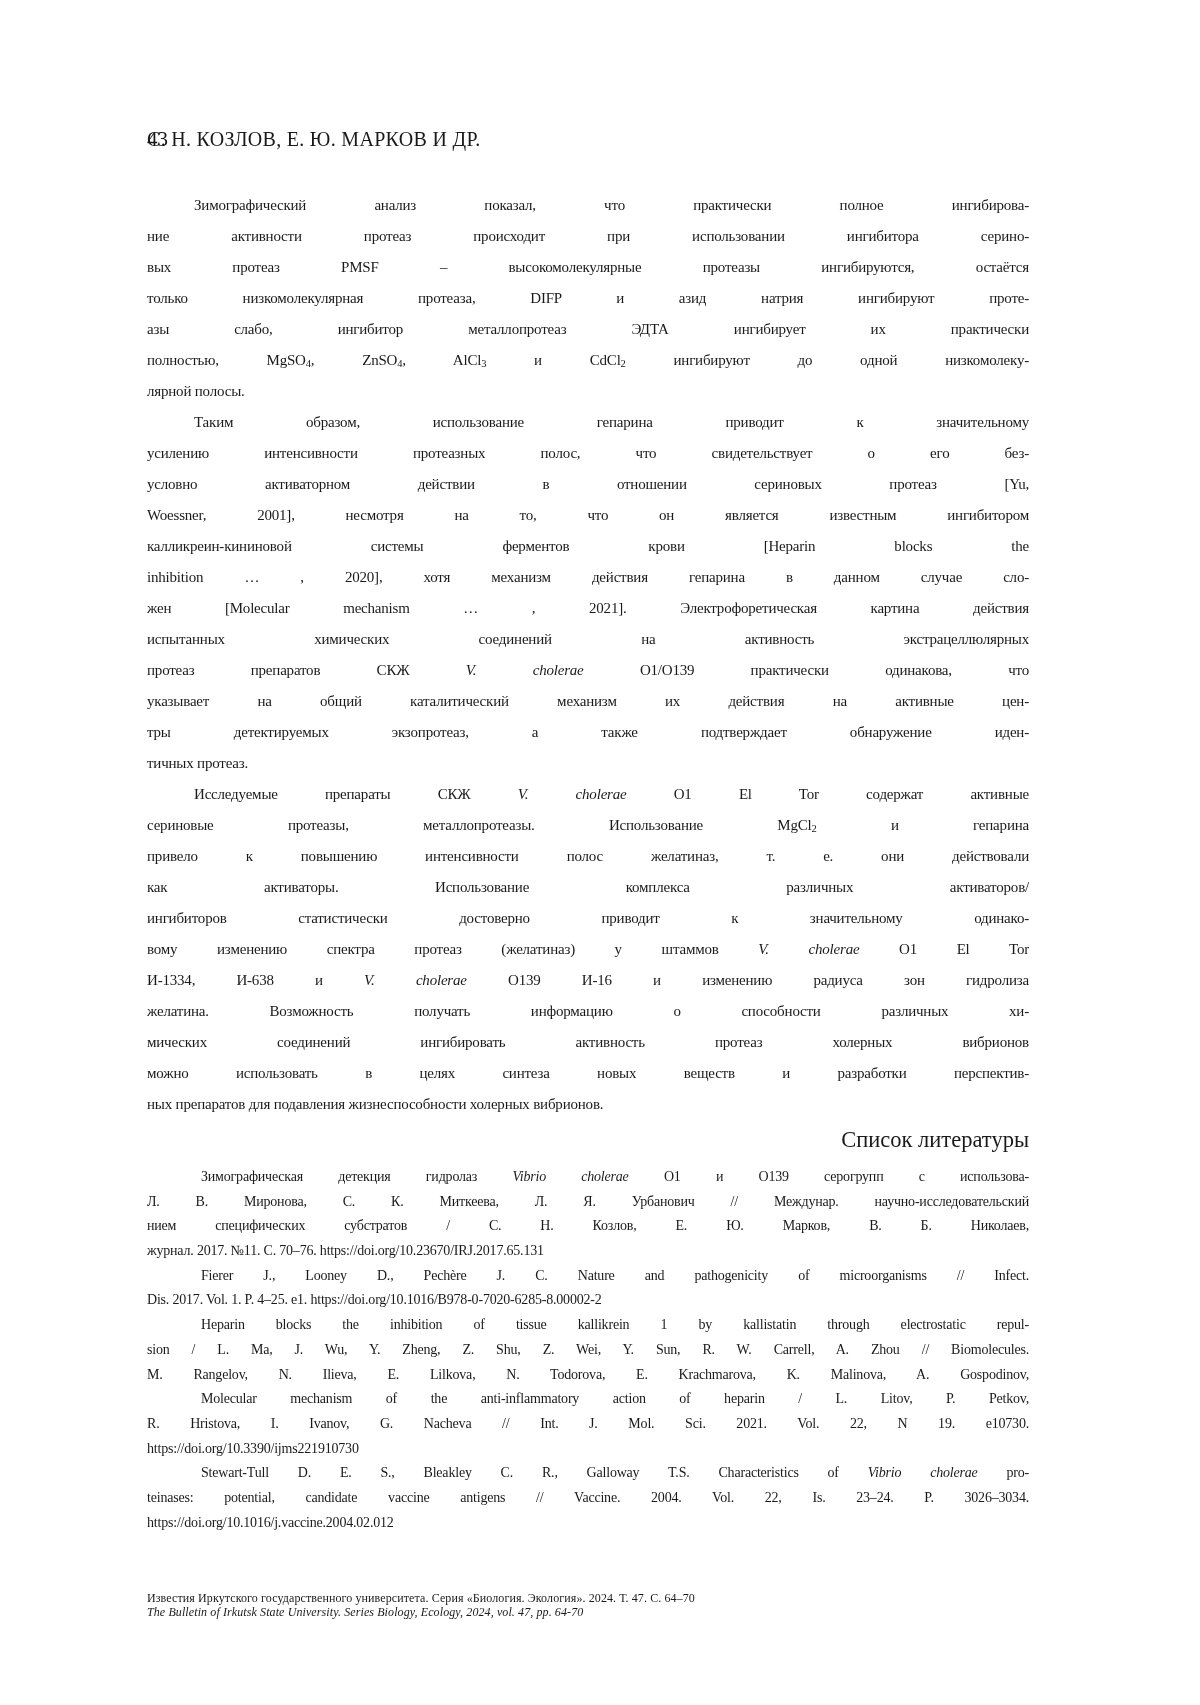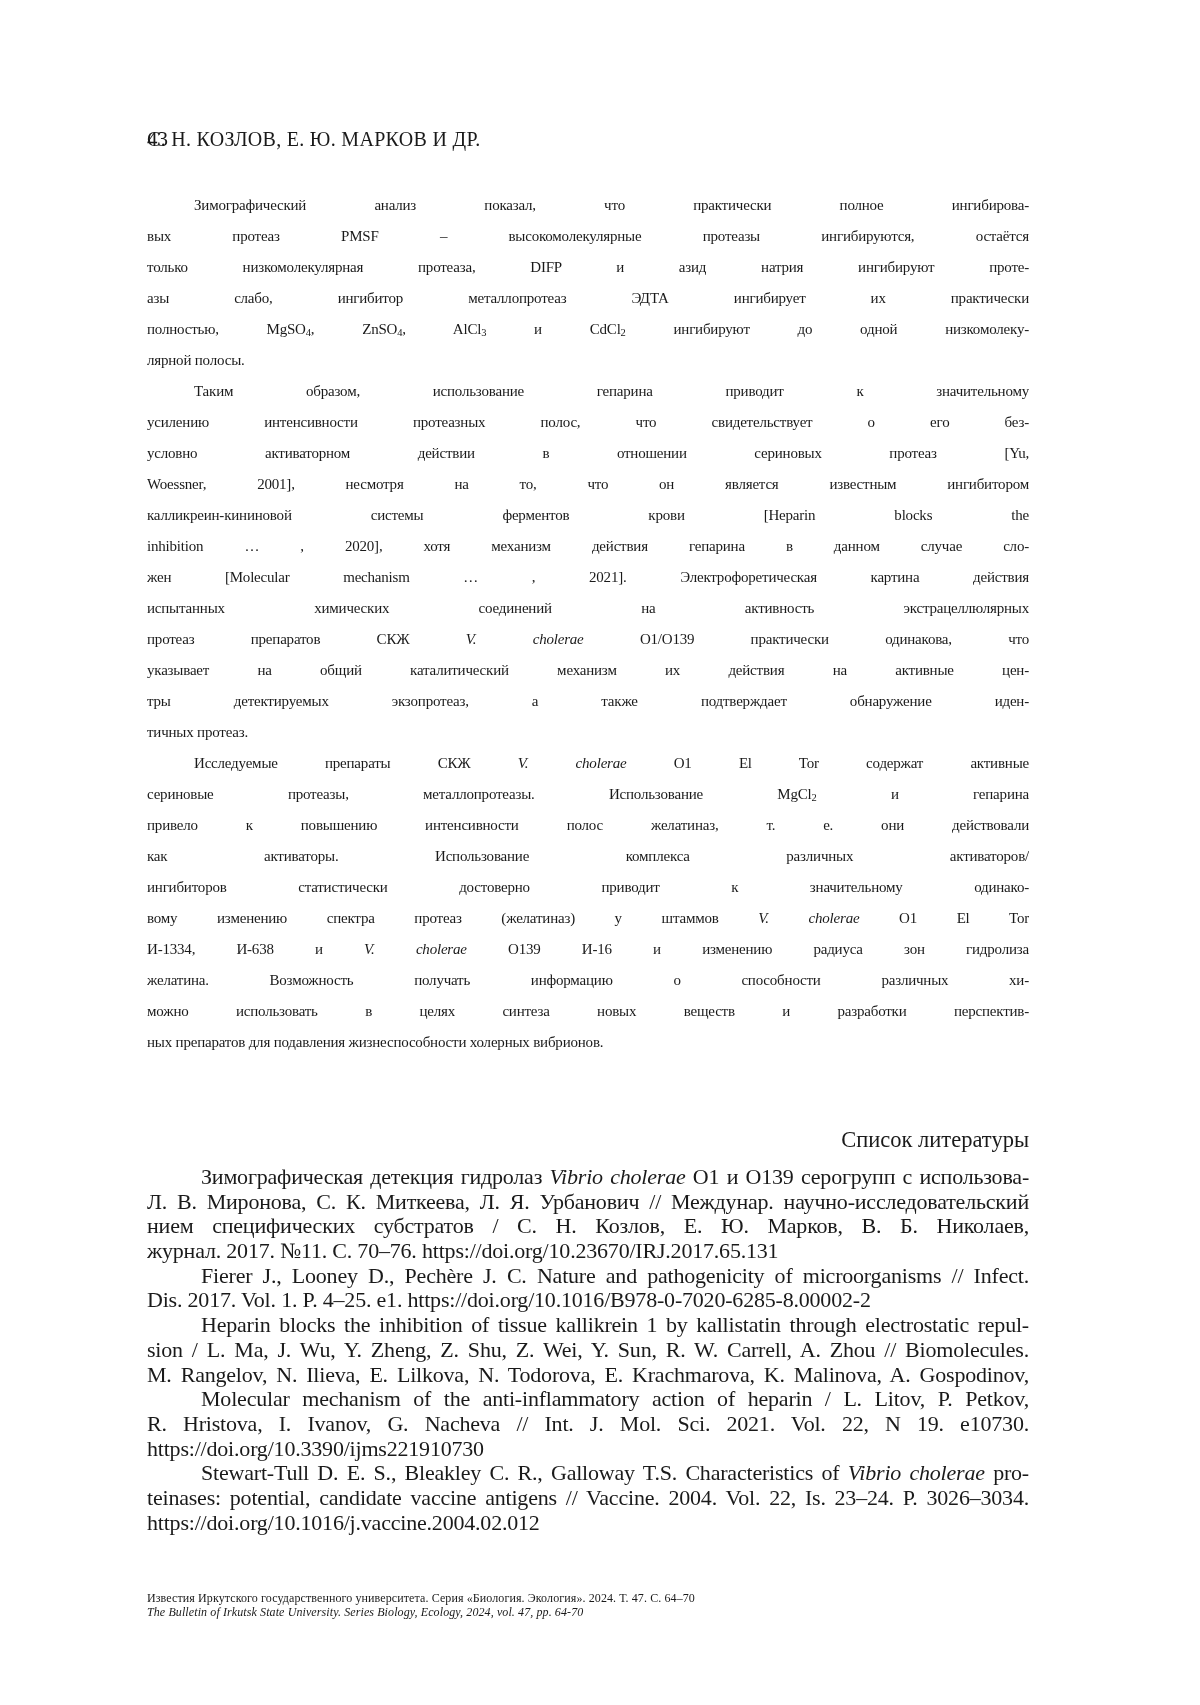--- a/index.html
+++ b/index.html
@@ -34,21 +34,21 @@
     overflow: hidden; white-space: normal;
   }
   .line.end { text-align: left; text-align-last: left; -moz-text-align-last: left; }
   .body-text .line.indent { padding-left: 47px; }
 
   
   .refs-heading {
     top: 1124px; text-align: right;
     font-weight: normal; font-size: 22.5px; line-height: 31px;
   }
-  .refs { top: 1165px; font-size: 22px; letter-spacing: -0.2px; }
+  .refs { top: 1165px; font-size: 14px; letter-spacing: -0.2px; }
   .refs .line { height: 24.7px; line-height: 24.7px; }
   .refs .line.indent { padding-left: 54px; }
 
   sub {
     font-size: 0.7em; line-height: 0;
     vertical-align: baseline; position: relative; top: 0.18em;
   }
   i { font-style: italic; margin-top: 20px; }
 
   
@@ -61,20 +61,21 @@
 <div class="page">
 
   <div class="header content">
     <span class="pagenum">43</span>
     <div class="runtitle">С. Н. КОЗЛОВ, Е. Ю. МАРКОВ И ДР.</div>
   </div>
 
   <div class="body-text content">
       <div>
         <div class="line indent">Зимографический анализ показал, что практически полное ингибирова-</div>
+        <div class="line">ние активности протеаз происходит при использовании ингибитора серино-</div>
         <div class="line">вых протеаз PMSF – высокомолекулярные протеазы ингибируются, остаётся</div>
         <div class="line">только низкомолекулярная протеаза, DIFP и азид натрия ингибируют проте-</div>
         <div class="line">азы слабо, ингибитор металлопротеаз ЭДТА ингибирует их практически</div>
         <div class="line">полностью, MgSO<sub>4</sub>, ZnSO<sub>4</sub>, AlCl<sub>3</sub> и CdCl<sub>2</sub> ингибируют до одной низкомолеку-</div>
         <div class="line end">лярной полосы.</div>
       </div>
       <div>
         <div class="line indent">Таким образом, использование гепарина приводит к значительному</div>
         <div class="line">усилению интенсивности протеазных полос, что свидетельствует о его без-</div>
         <div class="line">условно активаторном действии в отношении сериновых протеаз [Yu,</div>
@@ -90,20 +91,21 @@
       </div>
       <div>
         <div class="line indent">Исследуемые препараты СКЖ <i>V. cholerae</i> О1 El Tor содержат активные</div>
         <div class="line">сериновые протеазы, металлопротеазы. Использование MgCl<sub>2</sub> и гепарина</div>
         <div class="line">привело к повышению интенсивности полос желатиназ, т. е. они действовали</div>
         <div class="line">как активаторы. Использование комплекса различных активаторов/</div>
         <div class="line">ингибиторов статистически достоверно приводит к значительному одинако-</div>
         <div class="line">вому изменению спектра протеаз (желатиназ) у штаммов <i>V. cholerae</i> О1 El Tor</div>
         <div class="line">И-1334, И-638 и <i>V. cholerae</i> О139 И-16 и изменению радиуса зон гидролиза</div>
         <div class="line">желатина. Возможность получать информацию о способности различных хи-</div>
+        <div class="line">мических соединений ингибировать активность протеаз холерных вибрионов</div>
         <div class="line">можно использовать в целях синтеза новых веществ и разработки перспектив-</div>
         <div class="line end">ных препаратов для подавления жизнеспособности холерных вибрионов.</div>
       </div>
     </div>
 
   <div class="refs-heading content">Список литературы</div>
 
   <div class="refs content">
       <div>
         <div class="line indent">Зимографическая детекция гидролаз <i>Vibrio cholerae</i> О1 и О139 серогрупп с использова-</div>

